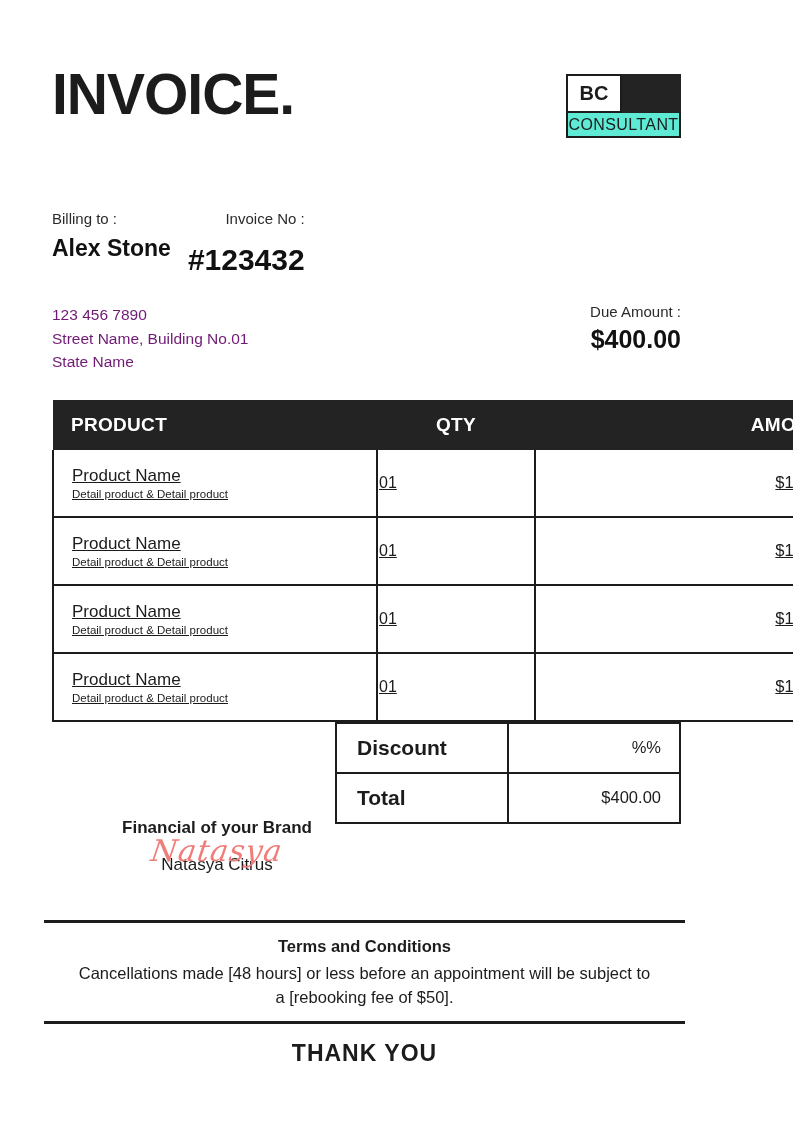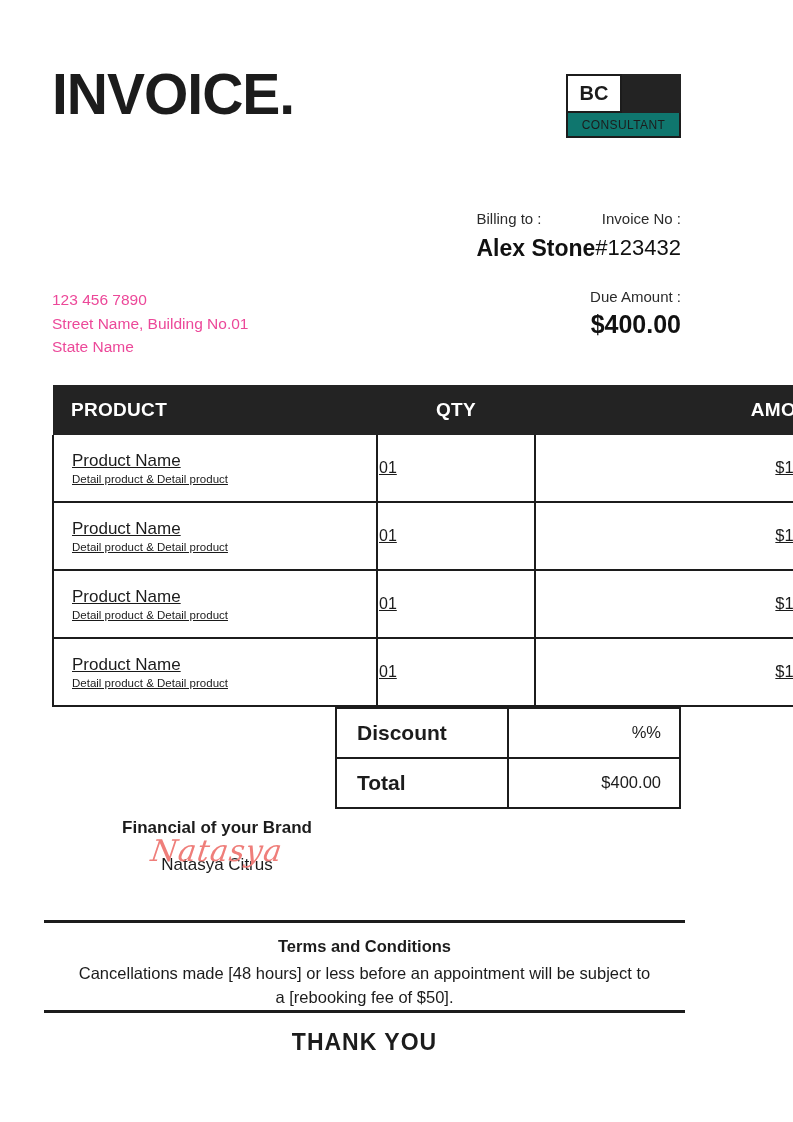--- a/index.html
+++ b/index.html
@@ -69,62 +69,63 @@
   }
   .logo-bottom {
     width: 115px;
     height: 25px;
     border: 2px solid #1c1c1c;
     border-top: none;
     box-sizing: border-box;
     display: flex;
     align-items: center;
     justify-content: center;
-    font-size: 12px;
+    font-size: 16px;
     letter-spacing: 0.4px;
     color: #1c1c1c;
-    background: #0f766e;
+    background: #5eead4;
   }
 
   
   .billing {
     display: flex;
-    justify-content: flex-end;
+    justify-content: flex-start;
     margin-top: 72px;
+    gap: 17px;
   }
   .bill-left .label,
   .bill-right .label {
     font-size: 15px;
     color: #2b2b2b;
   }
   .bill-left .name {
     font-size: 23px;
     font-weight: bold;
     margin-top: 8px;
     color: #111;
   }
   .bill-right {
     text-align: right;
   }
   .bill-right .big {
-    font-size: 22px;
-    font-weight: normal;
-    margin-top: 8px;
+    font-size: 30px;
+    font-weight: bold;
+    margin-top: 16px;
     color: #111;
   }
 
   .contact {
     display: flex;
     justify-content: space-between;
     margin-top: 26px;
   }
   .contact-left {
     font-size: 15.5px;
     line-height: 1.52;
-    color: #ec4899;
+    color: #701a75;
   }
   .contact-right {
     text-align: right;
   }
   .contact-right .label {
     font-size: 15px;
     color: #2b2b2b;
   }
   .contact-right .amount {
     font-size: 25px;
@@ -249,21 +250,21 @@
     right: 44px;
     top: 920px;
   }
   .rule {
     height: 3px;
     background: #1c1c1c;
     width: 100%;
   }
   .terms {
     text-align: center;
-    padding: 14px 30px 0 30px;
+    padding: 14px 30px 11px 30px;
   }
   .terms-title {
     font-size: 16.5px;
     font-weight: bold;
     color: #1c1c1c;
   }
   .terms-text {
     font-size: 16.5px;
     color: #1c1c1c;
     line-height: 1.45;

